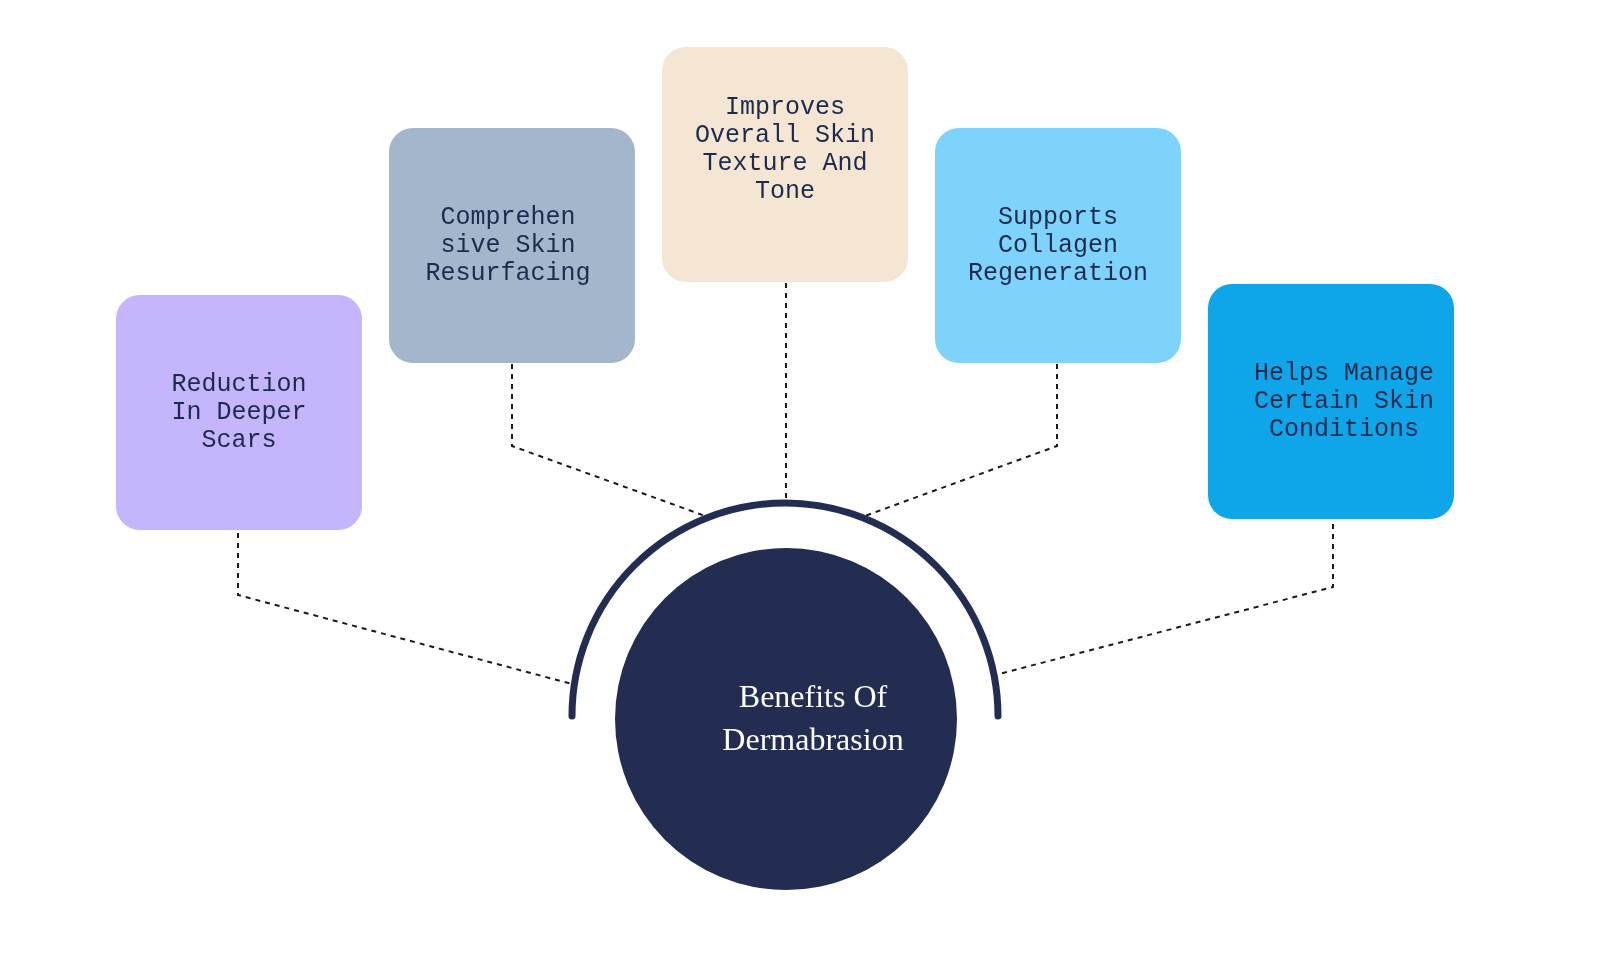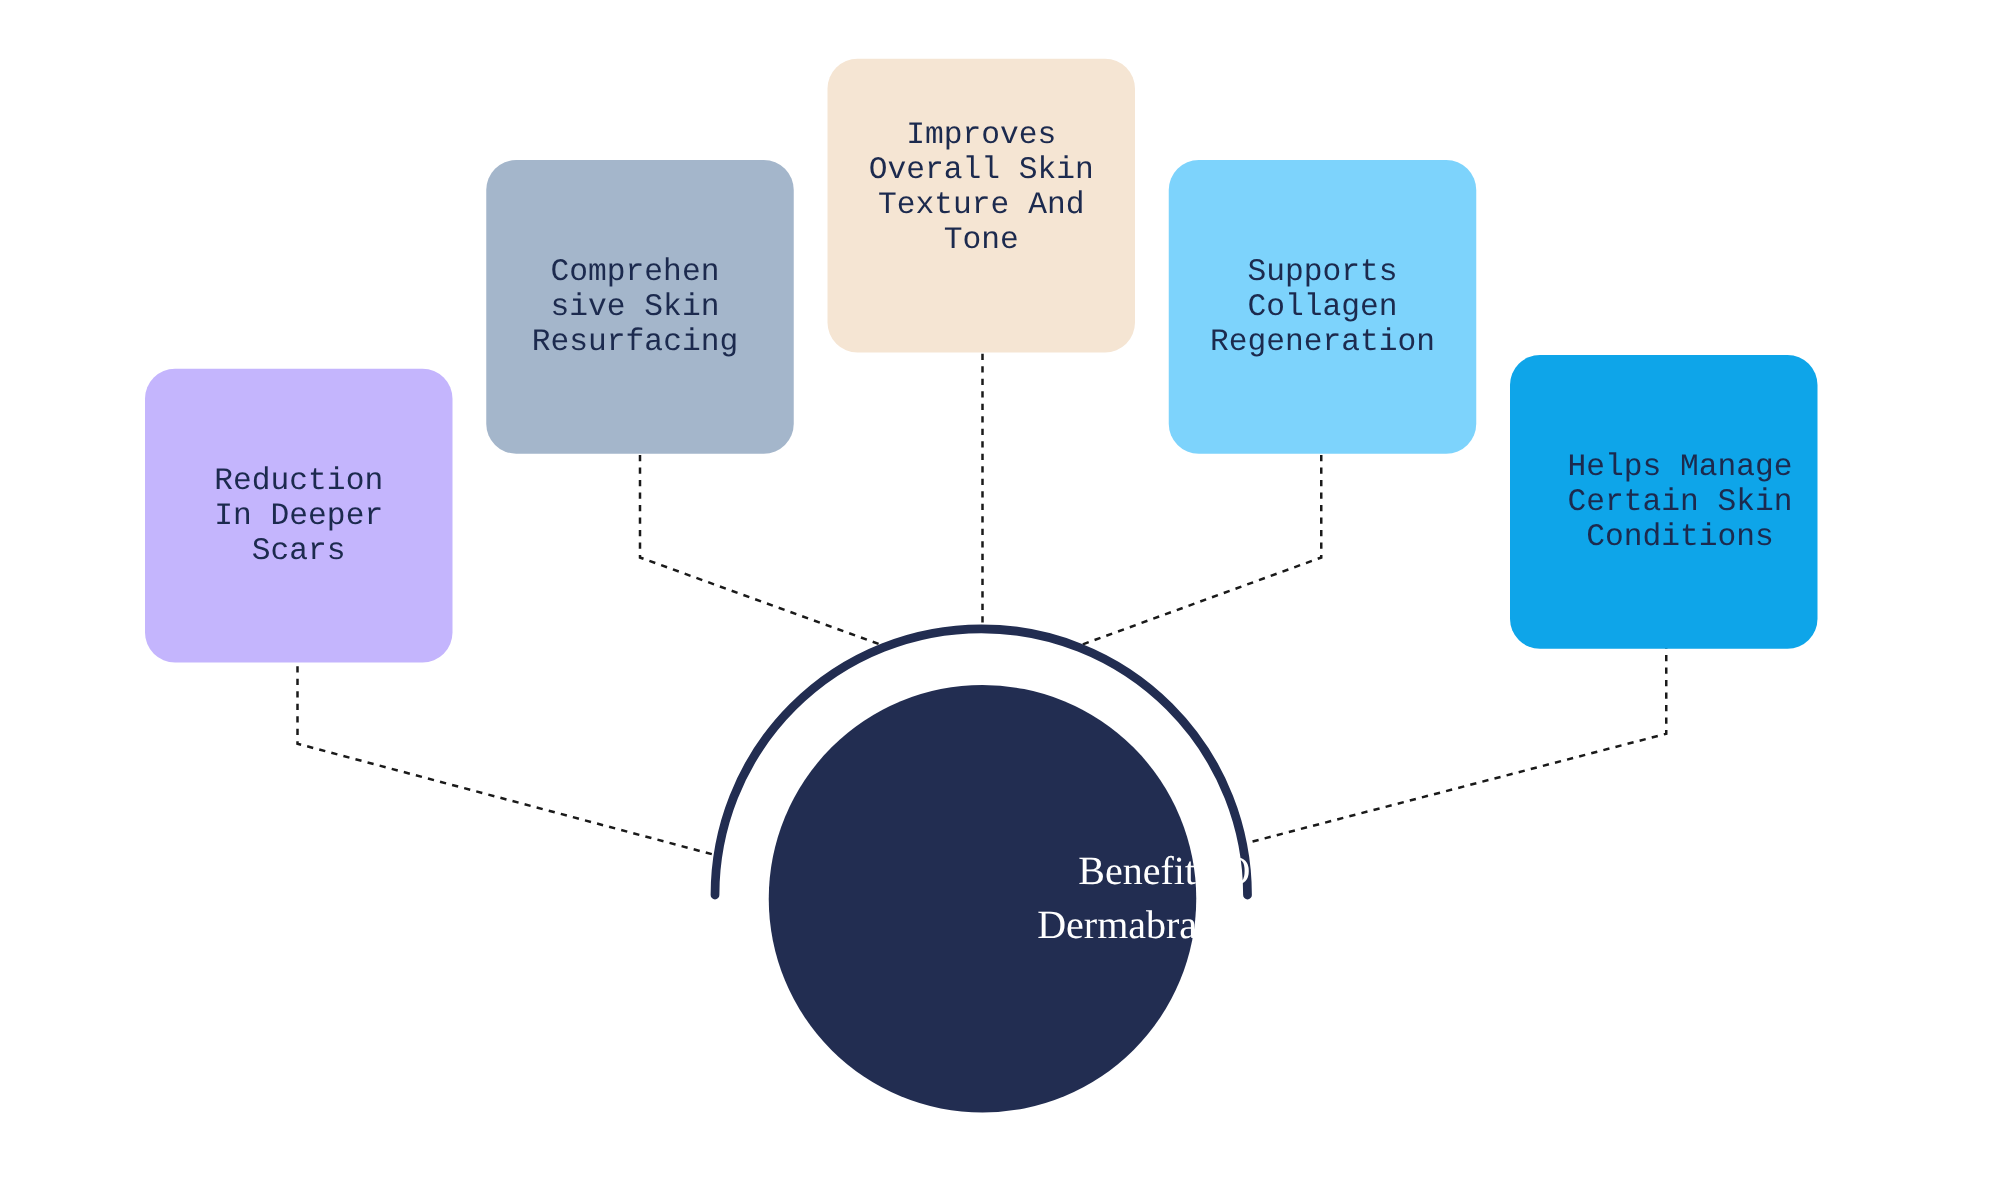--- a/index.html
+++ b/index.html
@@ -4,21 +4,21 @@
 <style>
   html, body { margin: 0; padding: 0; background: #ffffff; }
   body { width: 1600px; height: 956px; position: relative; overflow: hidden;
          font-family: "DejaVu Serif", "Liberation Serif", serif; }
   #diagram { position: absolute; left: 0; top: 0; }
   .box { position: absolute; width: 246px; height: 235px; border-radius: 24px;
          display: flex; align-items: center; justify-content: center; text-align: center;
          box-sizing: border-box; padding: 0 20px; }
   .box-label { color: #1c2a4e; font-family: Liberation Mono, monospace;
                font-size: 25px; line-height: 28px; white-space: pre-line; }
-  .center-label { position: absolute; left: 615px; top: 675px; width: 396px; text-align: right;
+  .center-label { position: absolute; left: 615px; top: 675px; width: 396px; text-align: center;
                   color: #ffffff; font-family: "Liberation Serif", "DejaVu Serif", serif;
                   font-size: 32px; line-height: 43px; white-space: pre-line; }
 </style>
 </head>
 <body>
 
 <svg id="diagram" width="1600" height="956">
 
   <polyline points="238,513 238,595 572,684" fill="none" stroke="#1a1a1a" stroke-width="2" stroke-dasharray="5,5"></polyline>
   <polyline points="512,364 512,446 708,517" fill="none" stroke="#1a1a1a" stroke-width="2" stroke-dasharray="5,5"></polyline>

